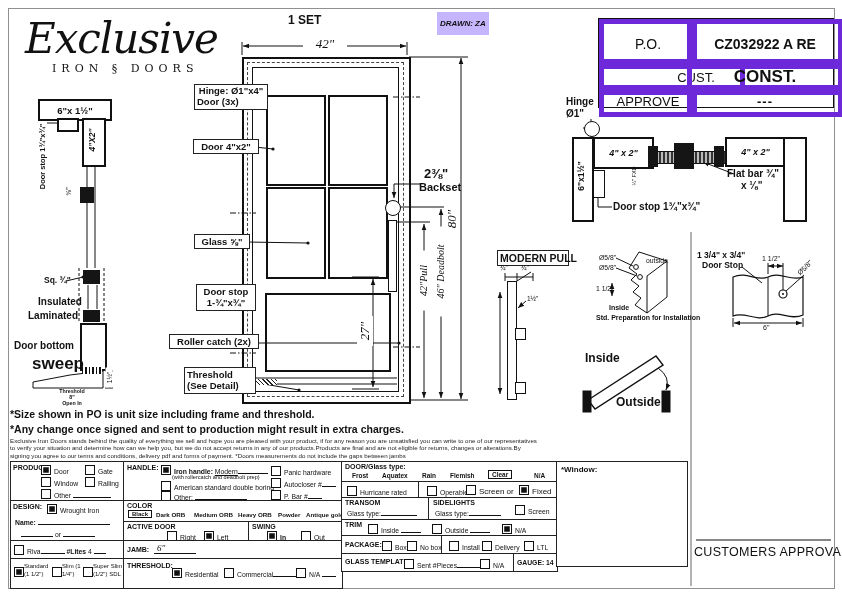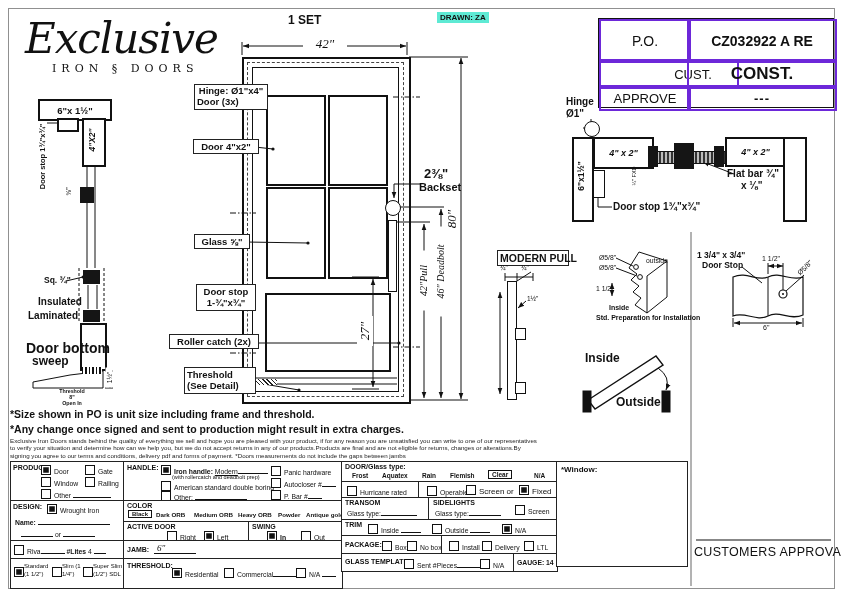--- a/index.html
+++ b/index.html
@@ -11,21 +11,21 @@
   .dim{font-family:"Liberation Serif",serif;font-style:italic;background:#fff;text-align:center;}
   .r90{transform:rotate(-90deg);}
   .rect{position:absolute;border:2px solid #111;background:transparent;}
   .rect.w{background:#fff;}
   .dark{position:absolute;background:#151515;}
   .hatch{position:absolute;background:repeating-linear-gradient(45deg,#222 0 1px,#fff 1px 3px);}
   .slab{position:absolute;background:repeating-linear-gradient(90deg,#333 0 2px,#bbb 2px 4px);border:1px solid #111;}
   svg.ov{position:absolute;left:0;top:0;}
   
   .tb{position:absolute;border:1.5px solid #111;}
-  .tb .cell{position:absolute;display:flex;align-items:center;justify-content:center;border:2px solid #6d28d9;}
+  .tb .cell{position:absolute;display:flex;align-items:center;justify-content:center;border:5px solid #6d28d9;}
   
   .fbox{position:absolute;border:1.3px solid #222;background:#fff;}
   .fh{font-size:7px;font-weight:700;white-space:nowrap;position:absolute;}
   .item{position:absolute;white-space:nowrap;font-size:6.8px;}
   .cb{display:inline-block;width:8px;height:8px;border:1.1px solid #111;background:#fff;vertical-align:-1px;margin-right:3px;}
   .cb.on{background:#111;box-shadow:inset 0 0 0 1.2px #fff;}
   .bl{display:inline-block;height:6px;border-bottom:0.9px solid #111;}
   .selbox{border:1.2px solid #111;padding:0 3px;font-weight:700;}
   .note-fine{position:absolute;font-size:6.2px;line-height:1.2;color:#222;}
 </style>
@@ -145,21 +145,21 @@
         <circle cx="399" cy="343" r="1.6"></circle>
         <circle cx="299" cy="390" r="1.6"></circle>
         <circle cx="83" cy="277" r="1.5"></circle>
       </g>
     </g>
   </svg>
 
   <div class="lbl" style="left:25px;top:14px;font-family:'DejaVu Serif',serif;font-style:italic;font-size:42px;letter-spacing:-1px;">Exclusive</div>
   <div class="lbl" style="left:52px;top:62px;font-family:'DejaVu Serif',serif;font-size:11px;letter-spacing:5px;">IRON § DOORS</div>
   <div class="lbl b" style="left:288px;top:13px;font-size:12px;">1 SET</div>
-  <div class="lbl b" style="left:437px;top:12px;font-size:8px;background:#5eead4;padding:1px 3px;">DRAWN: ZA</div>
+  <div class="lbl b" style="left:437px;top:12px;font-size:8px;background:#c4b5fd;padding:7px 3px;font-style:italic;">DRAWN: ZA</div>
 
   <div class="tb" style="left:598px;top:18px;width:234px;height:88px;">
     <div class="cell" style="left:0;top:0;width:88px;height:40px;font-size:14px;">P.O.</div>
     <div class="cell" style="left:88px;top:0;width:146px;height:40px;font-size:14px;font-weight:600;">CZ032922 A RE</div>
     <div class="cell" style="left:0;top:40px;width:88px;height:26px;font-size:13px;padding-left:48px;">CUST.</div>
     <div class="cell" style="left:88px;top:40px;width:146px;height:26px;font-size:17px;font-weight:700;">CONST.</div>
     <div class="cell" style="left:0;top:66px;width:88px;height:22px;font-size:13px;">APPROVE</div>
     <div class="cell" style="left:88px;top:66px;width:146px;height:22px;font-size:13px;font-weight:700;letter-spacing:1px;">---</div>
   </div>
 
@@ -208,22 +208,22 @@
   <div class="lbl b r90" style="left:-13px;top:152px;width:110px;font-size:7.5px;text-align:center;">Door stop 1¾"x¾"</div>
   <div class="dark" style="left:80px;top:187px;width:14px;height:16px;"></div>
   <div class="lbl r90" style="left:58px;top:188px;width:20px;font-size:7px;text-align:center;">⅝"</div>
   <div class="dark" style="left:83px;top:270px;width:17px;height:14px;"></div>
   <div class="dark" style="left:83px;top:310px;width:17px;height:12px;"></div>
   <div class="lbl b" style="left:44px;top:275px;font-size:8.5px;">Sq. ¾"</div>
   <div class="lbl b" style="left:38px;top:296px;font-size:10px;">Insulated</div>
   <div class="lbl b" style="left:28px;top:310px;font-size:10px;">Laminated</div>
   <div class="rect w" style="left:80px;top:323px;width:23px;height:44px;"></div>
   <div style="position:absolute;left:82px;top:367px;width:20px;height:7px;background:repeating-linear-gradient(90deg,#111 0 1.5px,#fff 1.5px 3.5px);"></div>
-  <div class="lbl b" style="left:14px;top:340px;font-size:14px;margin-left:12px;">Door bottom</div>
-  <div class="lbl b" style="left:32px;top:354px;font-size:12px;text-align:right;">sweep</div>
+  <div class="lbl b" style="left:14px;top:340px;font-size:10px;">Door bottom</div>
+  <div class="lbl b" style="left:32px;top:354px;font-size:17px;text-align:right;">sweep</div>
   <div class="lbl" style="left:46px;top:388px;width:52px;font-size:5.3px;line-height:1.15;text-align:center;font-weight:700;">
     <div>Threshold</div>
     <div>8"</div>
     <div>Open In</div>
   </div>
   <div class="lbl r90" style="left:99px;top:374px;width:20px;font-size:6.5px;text-align:center;background:#fff;">1½"</div>
 
   <div class="lbl b" style="left:566px;top:96px;font-size:10px;line-height:1.15;">
     <div>Hinge</div>
     <div>Ø1"</div>

